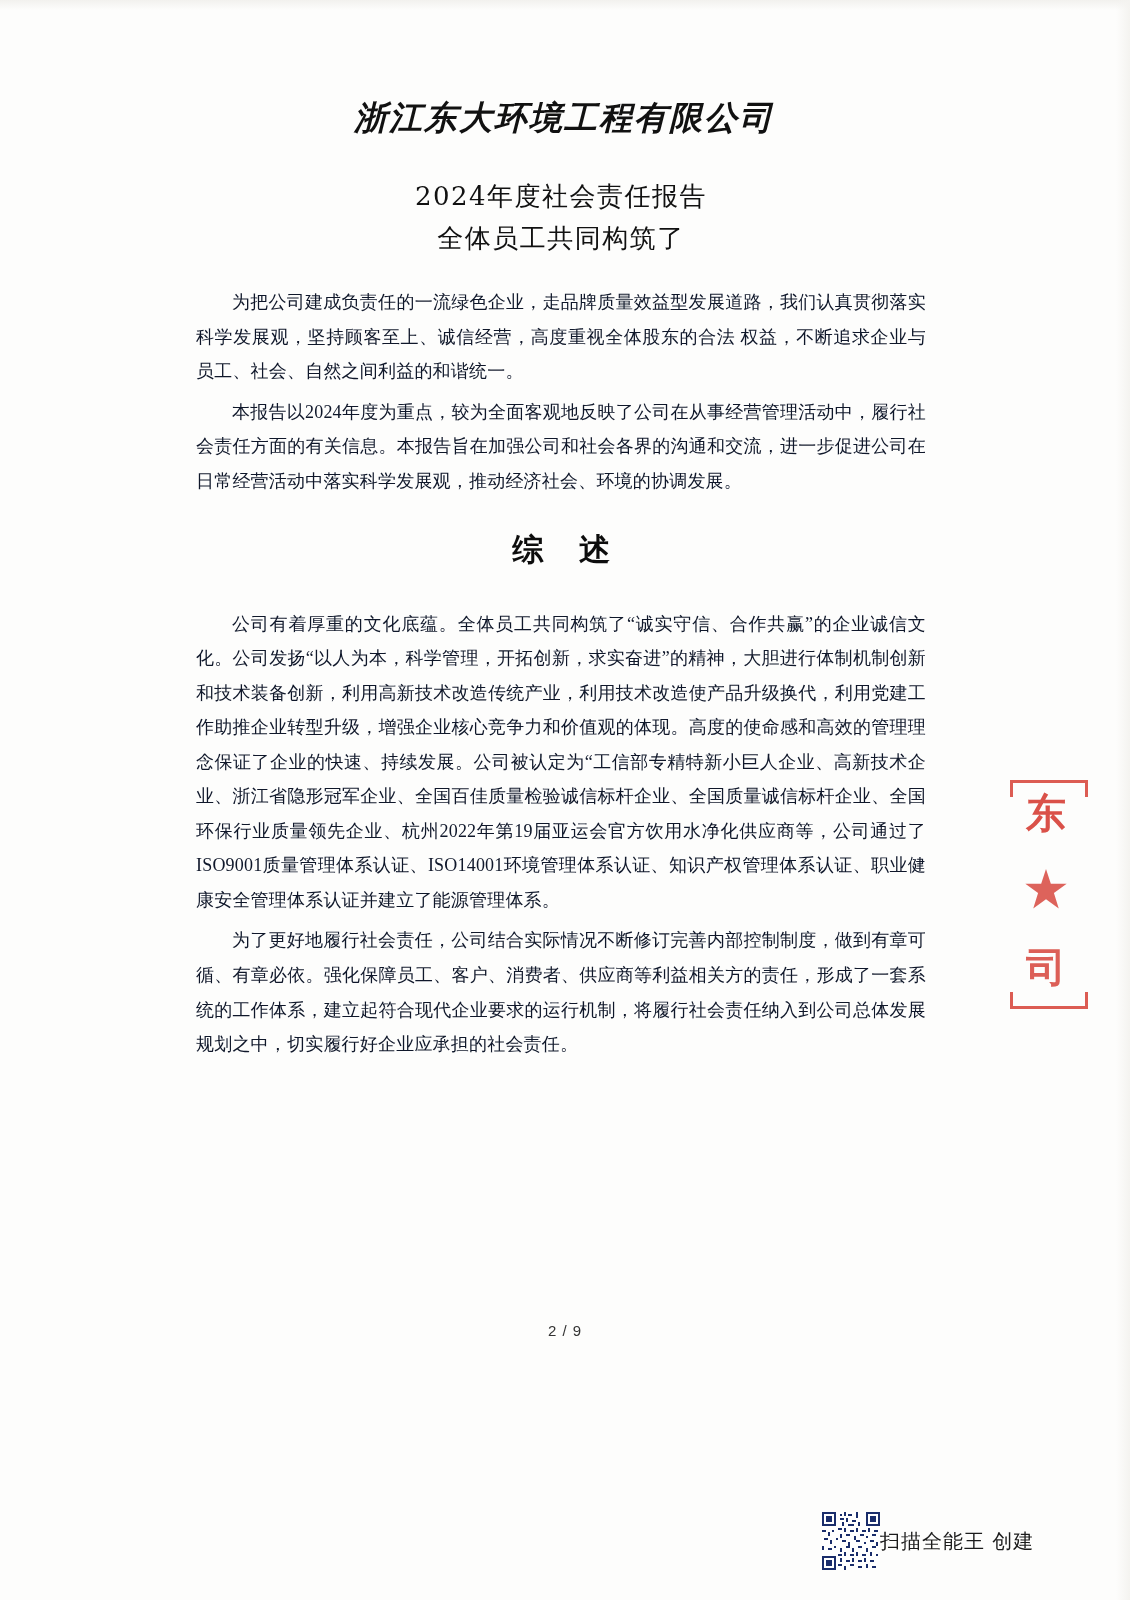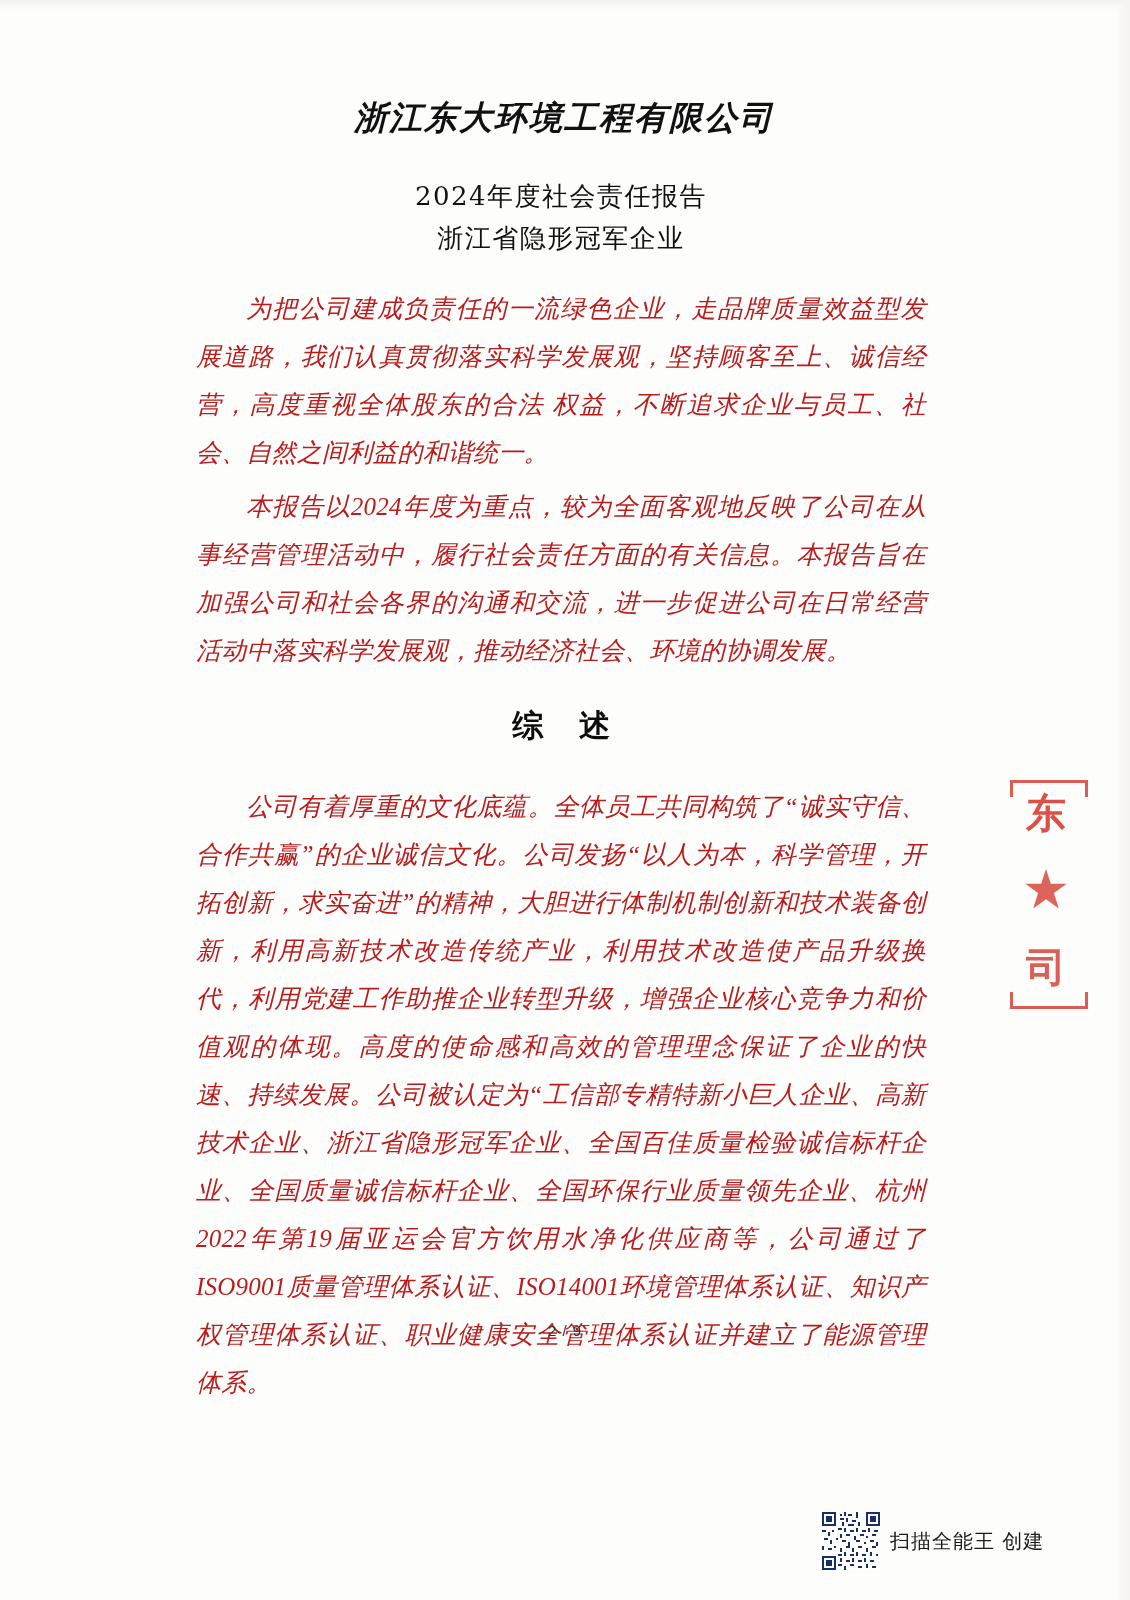--- a/index.html
+++ b/index.html
@@ -59,29 +59,28 @@
     font-weight: normal;
     font-size: 26px;
     letter-spacing: 1.5px;
     line-height: 1.62;
     color: #111;
     margin: 0 0 26px 0;
   }
   .report-title .line2 { display: block; }
 
   p.body-para {
-    font-size: 25px;
+    font-size: 18px;
     line-height: 1.92;
     text-align: justify;
     text-justify: inter-ideograph;
     margin: 0 0 6px 0;
     text-indent: 2em;
-    color: #b91c1c;
+    color: #0f172a;
     letter-spacing: 0.2px;
-    font-style: italic;
   }
 
   .section-heading {
     text-align: center;
     font-family: Liberation Serif, serif;
     font-weight: bold;
     font-size: 31px;
     letter-spacing: 14px;
     margin: 30px 0 36px 0;
     color: #0d0d0d;
@@ -144,21 +143,20 @@
     opacity: 0.85;
   }
 
   
   .watermark {
     position: absolute;
     left: 822px;
     top: 1512px;
     display: flex;
     align-items: center;
-    gap: 10px;
   }
   .qr {
     width: 58px;
     height: 58px;
     background-color: #ffffff;
     display: block;
   }
   .wm-text {
     font-family: "DejaVu Sans", "Liberation Sans", sans-serif;
     font-size: 20px;
@@ -173,31 +171,32 @@
 <div class="page">
   <div class="scan-edge-top"></div>
   <div class="scan-edge-right"></div>
 
   <div class="content">
 
     <h1 class="company-title">浙江东大环境工程有限公司</h1>
 
     <div class="report-title">
       <span class="line1">2024年度社会责任报告</span>
-      <span class="line2">浙江省隐形冠军企业</span>
+      <span class="line2">全体员工共同构筑了</span>
     </div>
 
     <p class="body-para">为把公司建成负责任的一流绿色企业，走品牌质量效益型发展道路，我们认真贯彻落实科学发展观，坚持顾客至上、诚信经营，高度重视全体股东的合法 权益，不断追求企业与员工、社会、自然之间利益的和谐统一。</p>
 
     <p class="body-para para-gap">本报告以2024年度为重点，较为全面客观地反映了公司在从事经营管理活动中，履行社会责任方面的有关信息。本报告旨在加强公司和社会各界的沟通和交流，进一步促进公司在日常经营活动中落实科学发展观，推动经济社会、环境的协调发展。</p>
 
     <h2 class="section-heading">综 述</h2>
 
     <p class="body-para">公司有着厚重的文化底蕴。全体员工共同构筑了“诚实守信、合作共赢”的企业诚信文化。公司发扬“以人为本，科学管理，开拓创新，求实奋进”的精神，大胆进行体制机制创新和技术装备创新，利用高新技术改造传统产业，利用技术改造使产品升级换代，利用党建工作助推企业转型升级，增强企业核心竞争力和价值观的体现。高度的使命感和高效的管理理念保证了企业的快速、持续发展。公司被认定为“工信部专精特新小巨人企业、高新技术企业、浙江省隐形冠军企业、全国百佳质量检验诚信标杆企业、全国质量诚信标杆企业、全国环保行业质量领先企业、杭州2022年第19届亚运会官方饮用水净化供应商等，公司通过了ISO9001质量管理体系认证、ISO14001环境管理体系认证、知识产权管理体系认证、职业健康安全管理体系认证并建立了能源管理体系。</p>
 
+    <p class="body-para para-gap">为了更好地履行社会责任，公司结合实际情况不断修订完善内部控制制度，做到有章可循、有章必依。强化保障员工、客户、消费者、供应商等利益相关方的责任，形成了一套系统的工作体系，建立起符合现代企业要求的运行机制，将履行社会责任纳入到公司总体发展规划之中，切实履行好企业应承担的社会责任。</p>
   </div>
 
   <div class="page-number">2 / 9</div>
 
   <div class="seal">
     <div class="bracket-t"></div>
     <div class="seal-char c1">东</div>
     <svg class="star" viewBox="0 0 100 100">
       <polygon points="50,2 61,36 97,36 68,57 79,92 50,71 21,92 32,57 3,36 39,36" fill="#d4342a" opacity="0.9"></polygon>
     </svg>

